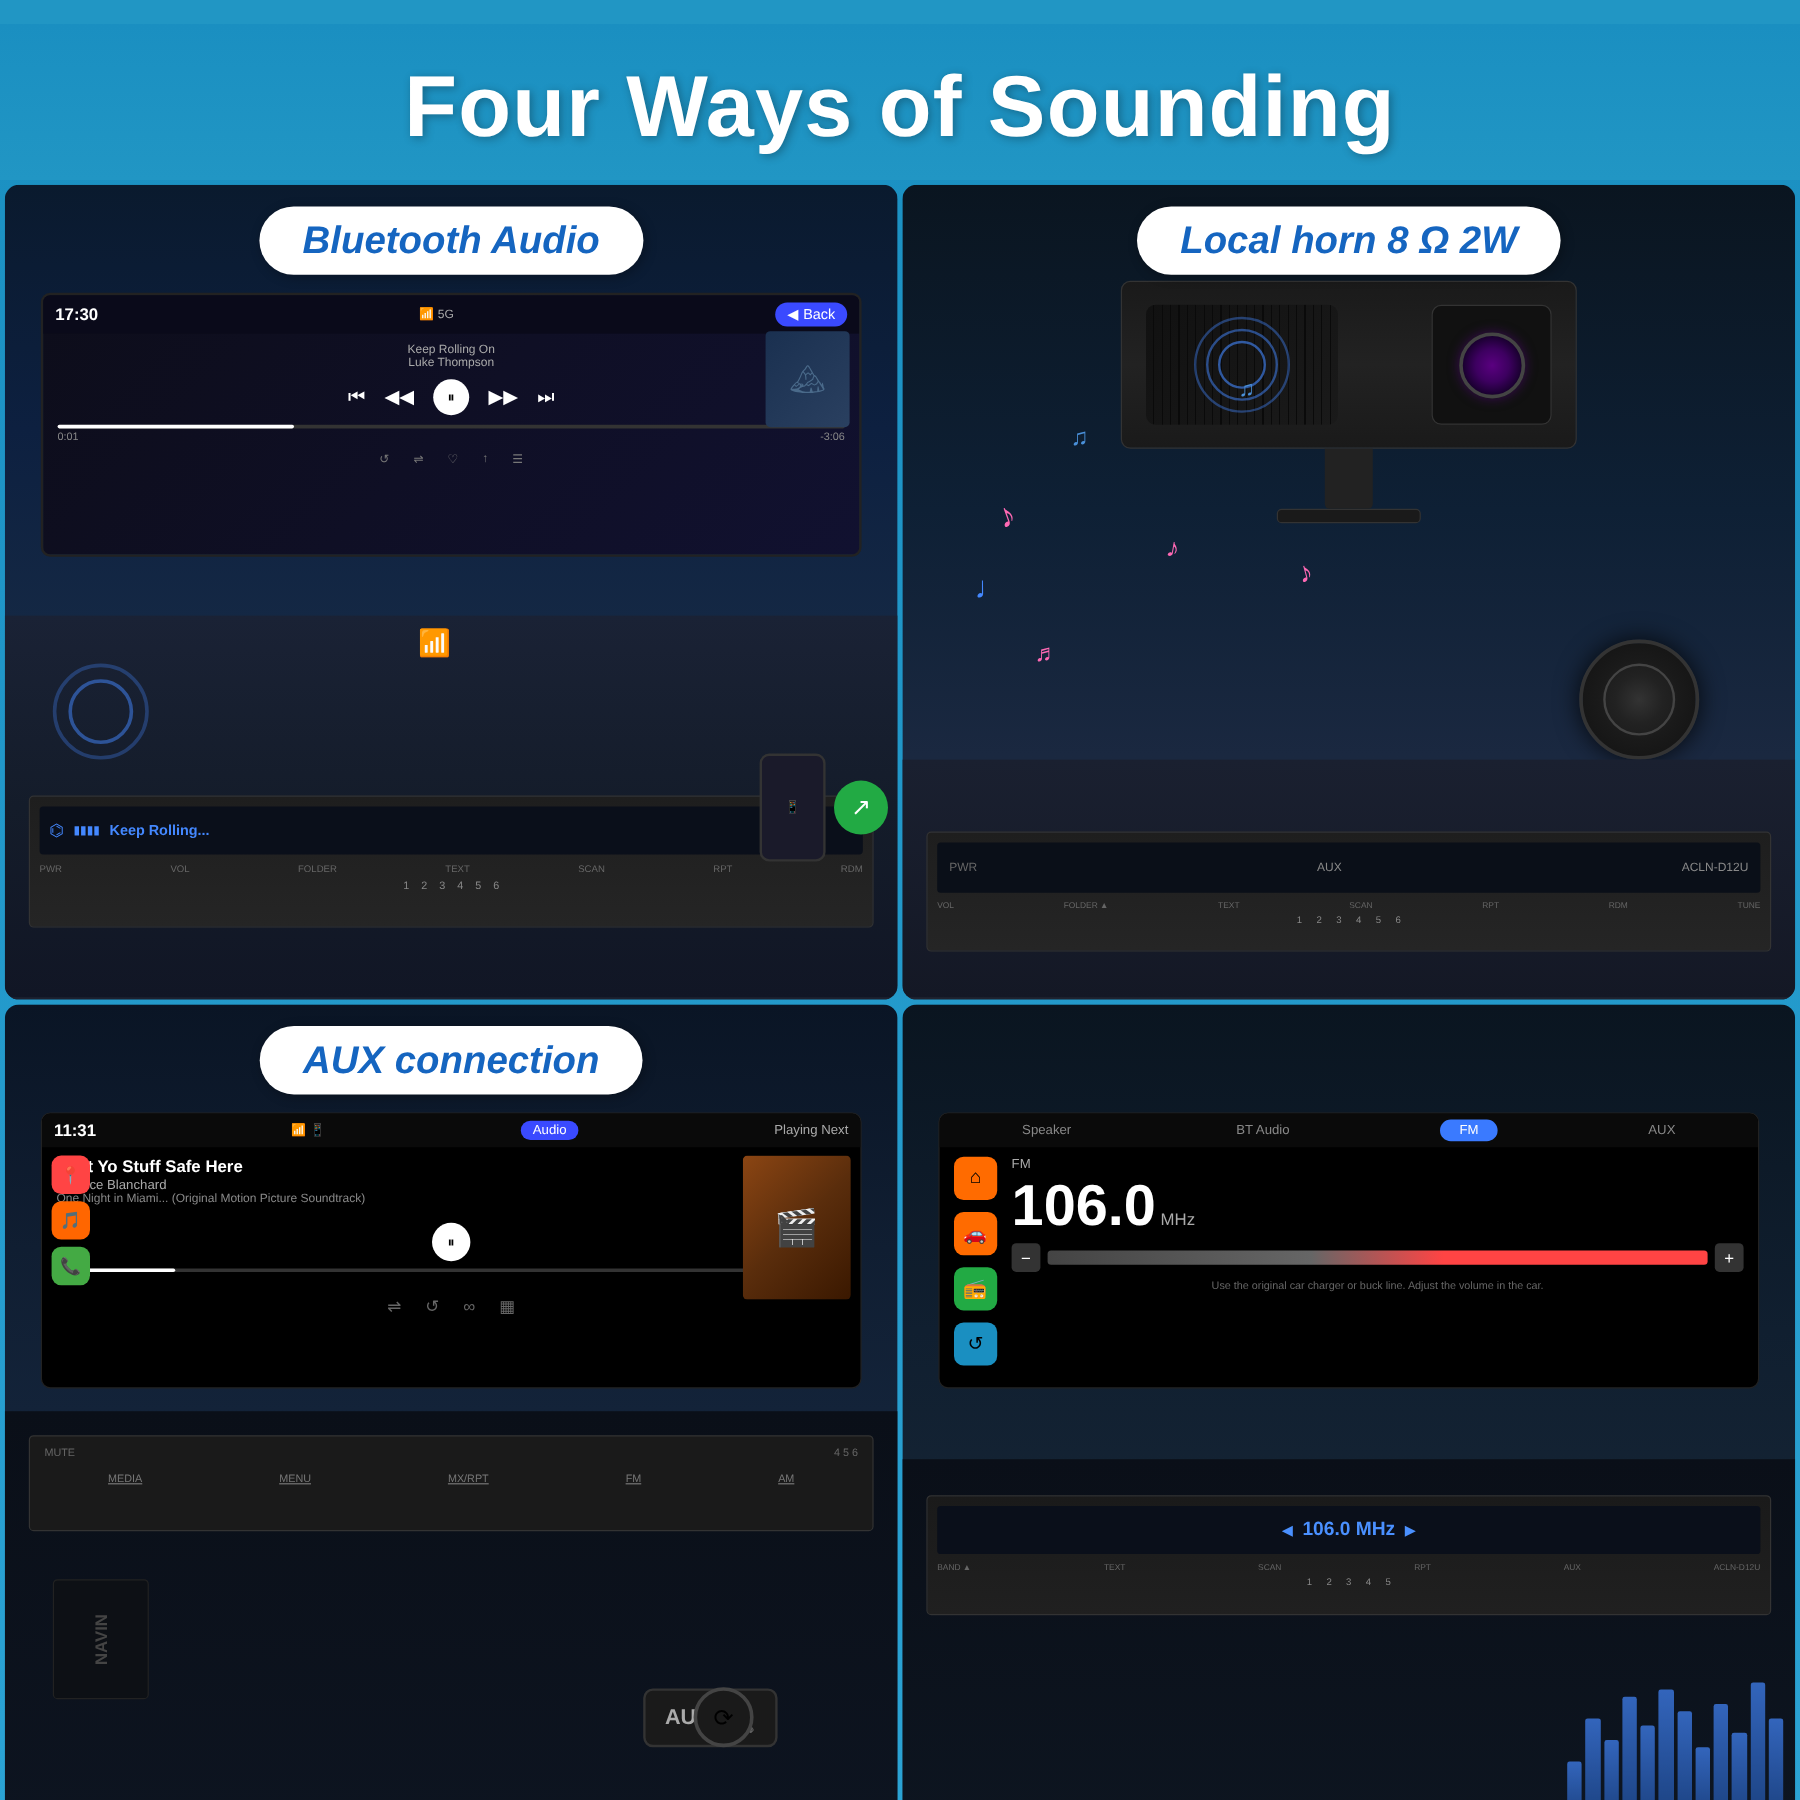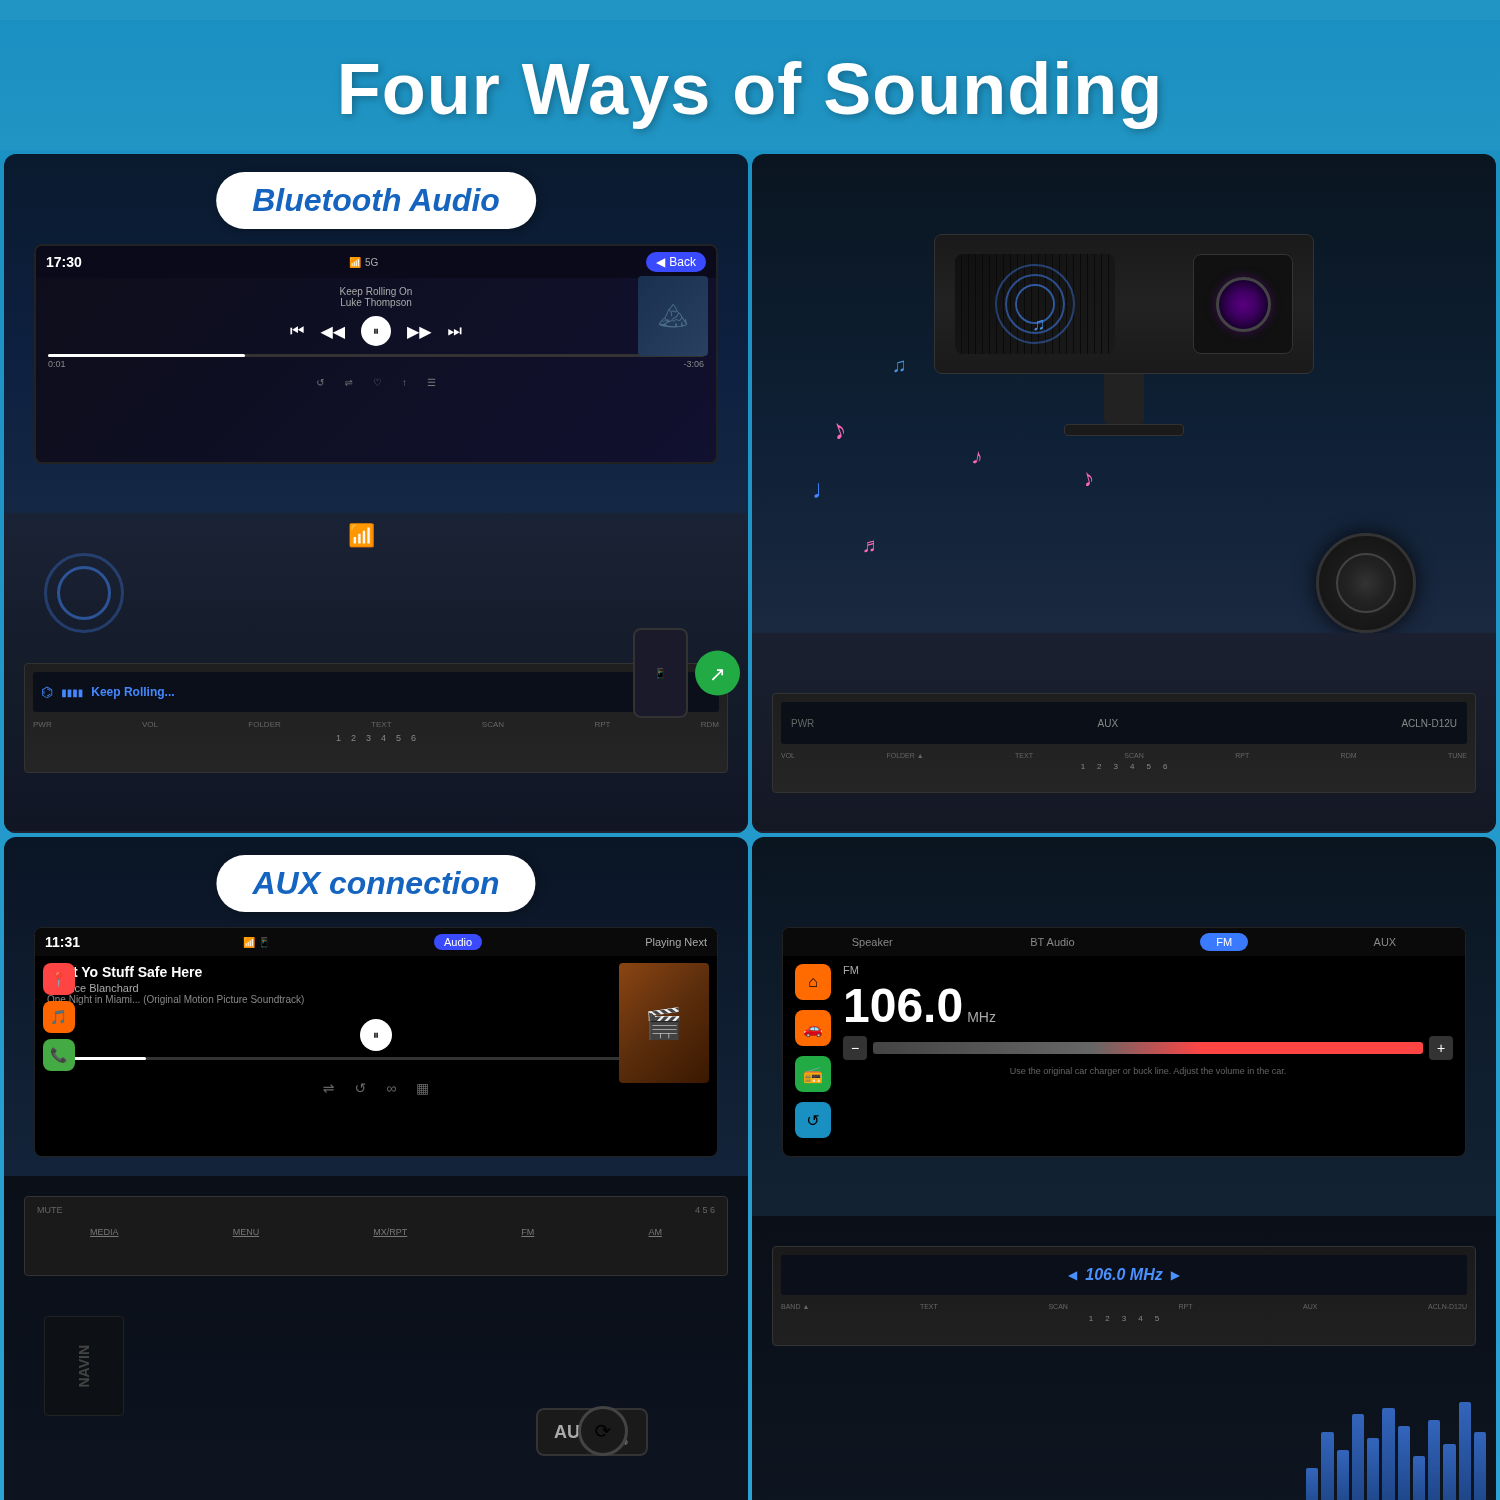--- a/index.html
+++ b/index.html
@@ -725,21 +725,20 @@
       display: flex;
       align-items: center;
       justify-content: center;
       gap: 8px;
     }
 
     .fm-freq-display {
       color: #4a90ff;
       font-size: 16px;
       font-weight: bold;
-      font-style: italic;
     }
 
     .fm-arrows {
       font-size: 12px;
       color: #4a90ff;
     }
 
     
     .fm-wifi {
       position: absolute;
@@ -892,20 +891,21 @@
 
         <div class="stereo-phone">📱</div>
 
         <div class="apple-carplay-icon">↗</div>
       </div>
     </div>
 
     <div class="panel panel-2">
       <div class="panel-bg"></div>
 
+      <div class="panel-label">Local horn 8 Ω 2W</div>
 
       <div class="device-container">
         <div class="device-body">
 
           <div class="speaker-grille">
             <div class="speaker-grille-lines"></div>
 
             <div style="position:absolute; top:50%; left:50%; transform:translate(-50%,-50%);">
               <div style="width:80px;height:80px;border:2px solid rgba(68,136,255,0.4);border-radius:50%;position:absolute;top:-40px;left:-40px;"></div>
               <div style="width:60px;height:60px;border:2px solid rgba(68,136,255,0.5);border-radius:50%;position:absolute;top:-30px;left:-30px;"></div>

